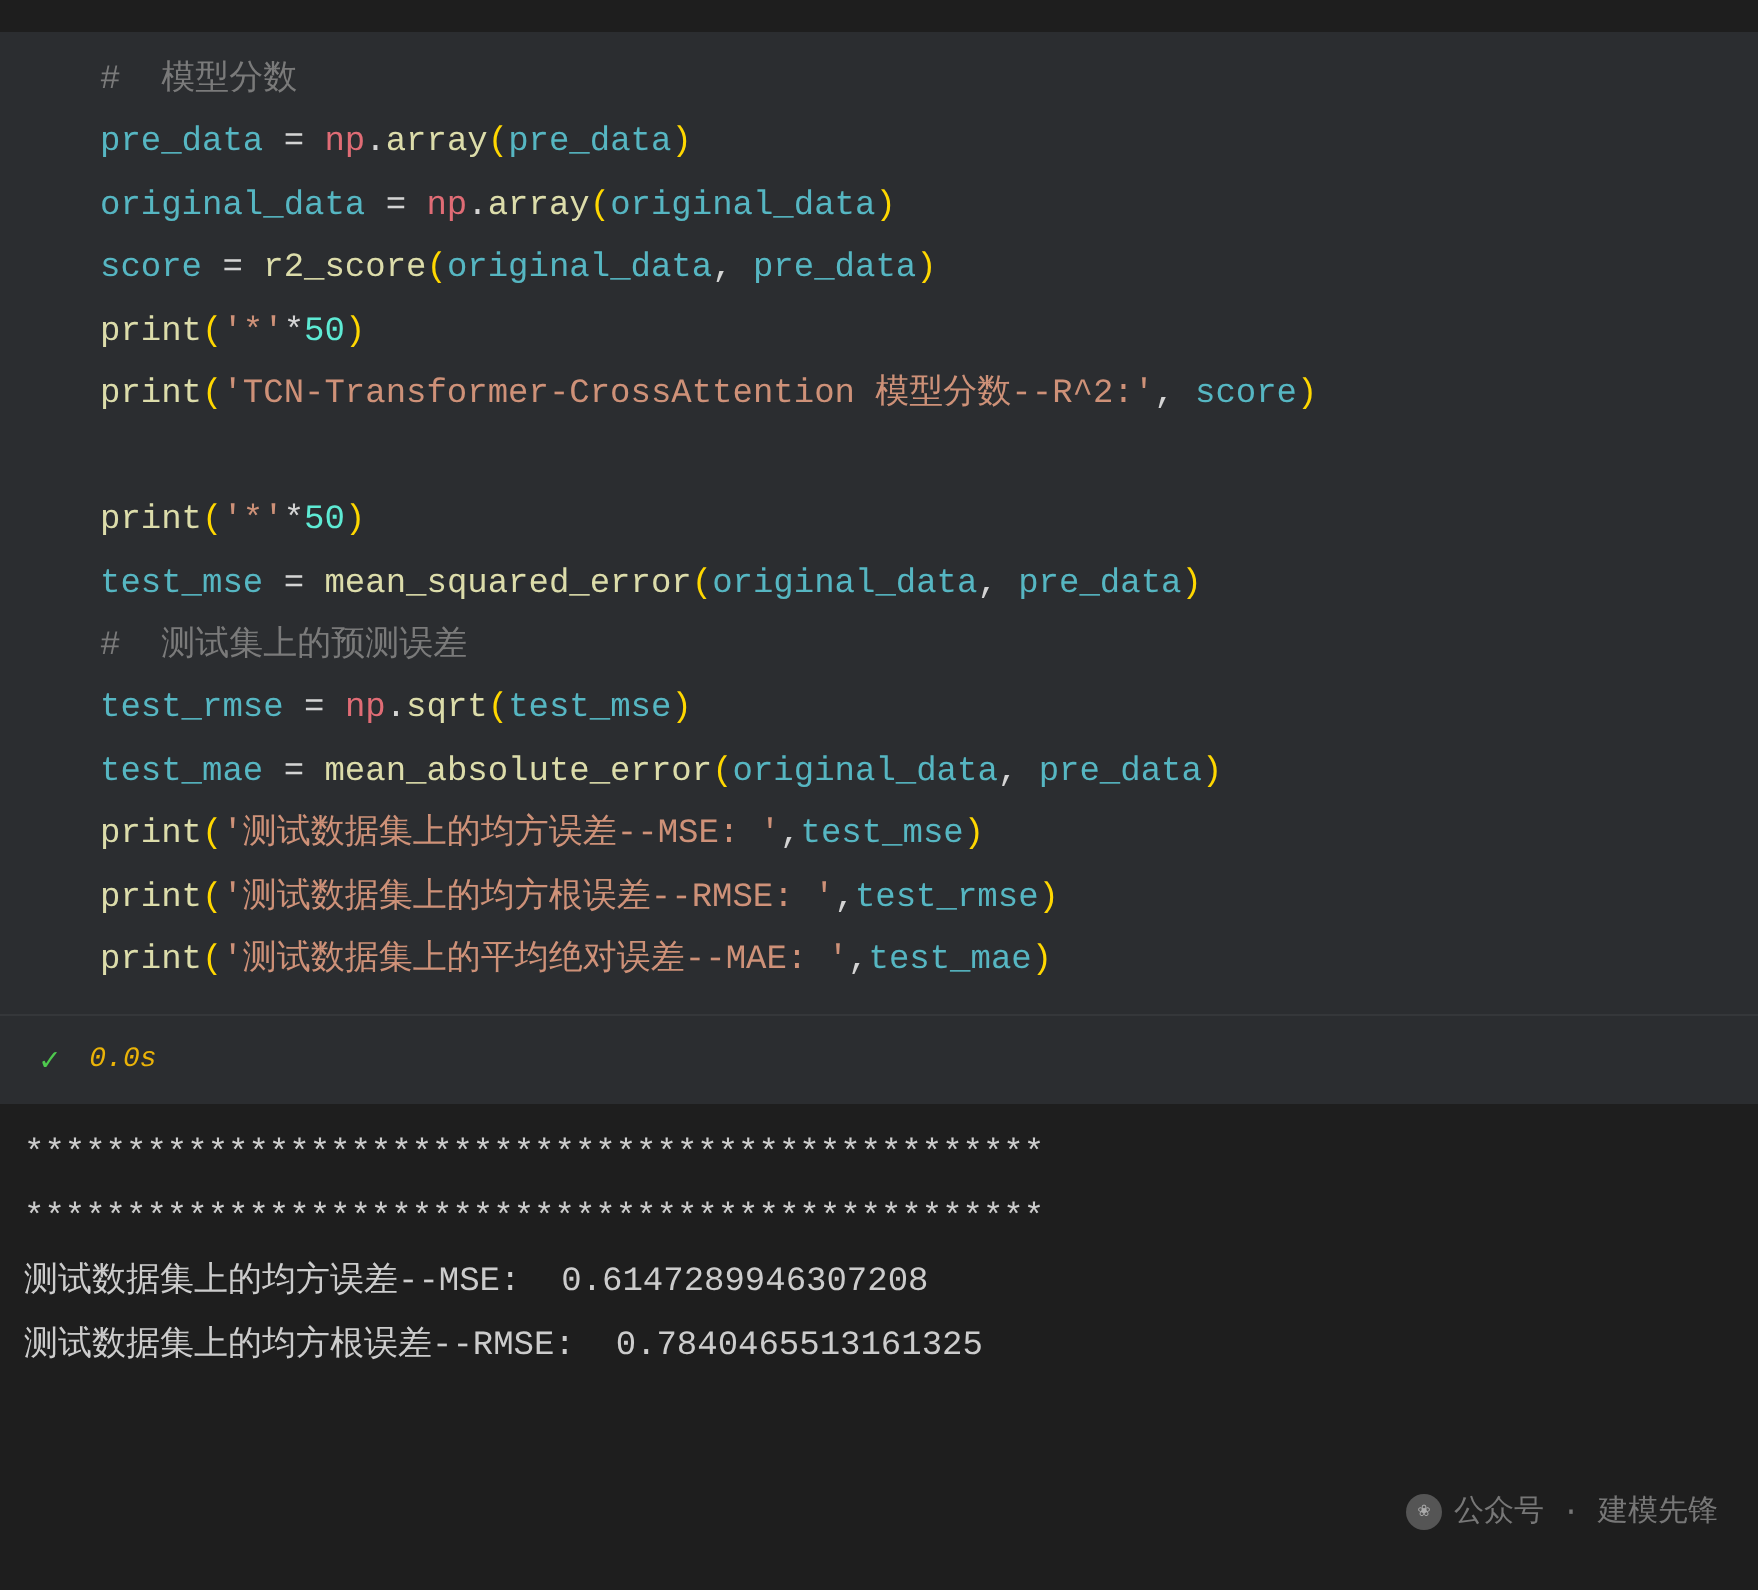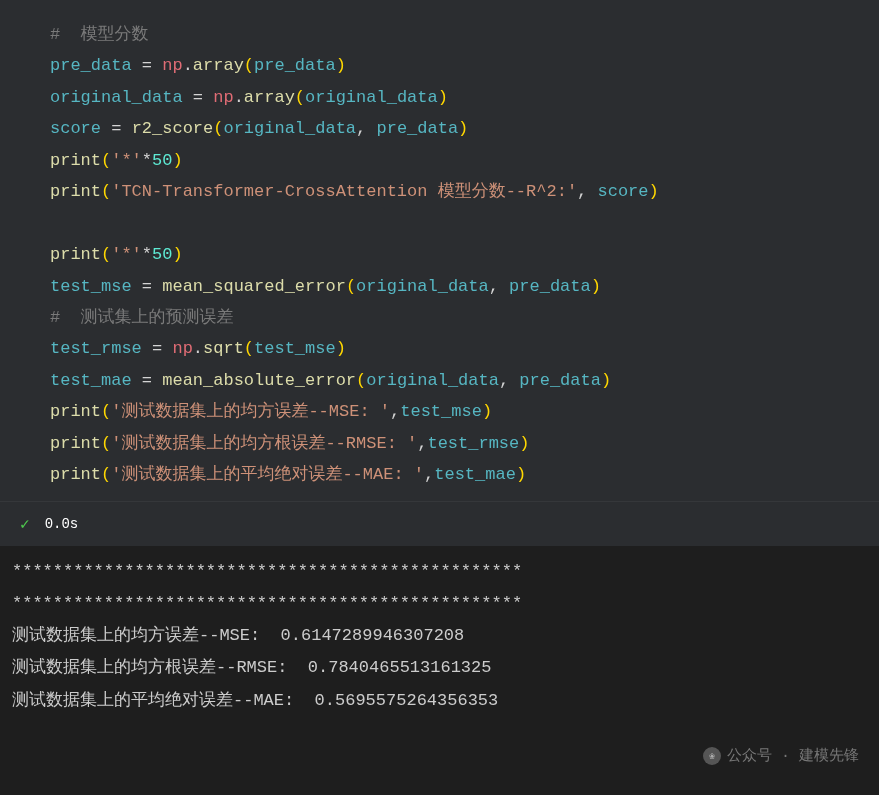--- a/index.html
+++ b/index.html
@@ -11,22 +11,23 @@
       background: #1e1e1e;
       font-family: 'Consolas', 'Monaco', 'Courier New', monospace;
       font-size: 17px;
       color: #d4d4d4;
       width: 879px;
       height: 795px;
       overflow: hidden;
     }
     .code-area {
       background: #2b2d30;
-      padding: 19px 10px 10px 50px;
+      padding: 9px 10px 10px 50px;
       line-height: 1.85;
+      margin-top: 16px;
     }
     .code-line {
       white-space: pre;
     }
     .comment { color: #7a7a7a; }
     .var { color: #56b6c2; }
     .op { color: #d4d4d4; }
     .np { color: #e06c75; }
     .func { color: #dcdcaa; }
     .paren { color: #ffd700; }
@@ -40,22 +41,23 @@
       display: flex;
       align-items: center;
       gap: 15px;
       border-top: 1px solid rgba(255,255,255,0.05);
     }
     .checkmark {
       color: #4ec94e;
       font-size: 16px;
     }
     .status-time {
-      color: #ffffff;
+      color: #eab308;
       font-size: 14px;
+      font-style: italic;
     }
     .output-area {
       background: #1e1e1e;
       padding: 10px 12px;
       color: #cccccc;
       font-size: 17px;
       line-height: 1.9;
     }
     .output-line {
       white-space: pre;
@@ -106,19 +108,18 @@
 <div class="status-bar">
   <span class="checkmark">✓</span>
   <span class="status-time">0.0s</span>
 </div>
 
 <div class="output-area">
   <div class="output-line">**************************************************</div>
   <div class="output-line">**************************************************</div>
   <div class="output-line">测试数据集上的均方误差--MSE:  0.6147289946307208</div>
   <div class="output-line">测试数据集上的均方根误差--RMSE:  0.7840465513161325</div>
-  <div class="output-line">测试数据集上的平均绝对误差--MAE:  0.5695575264356353</div>
 </div>
 
 <div class="watermark">
   <span class="wm-icon">❀</span>
   <span> 公众号 · 建模先锋</span>
 </div>
 
 </body></html>

